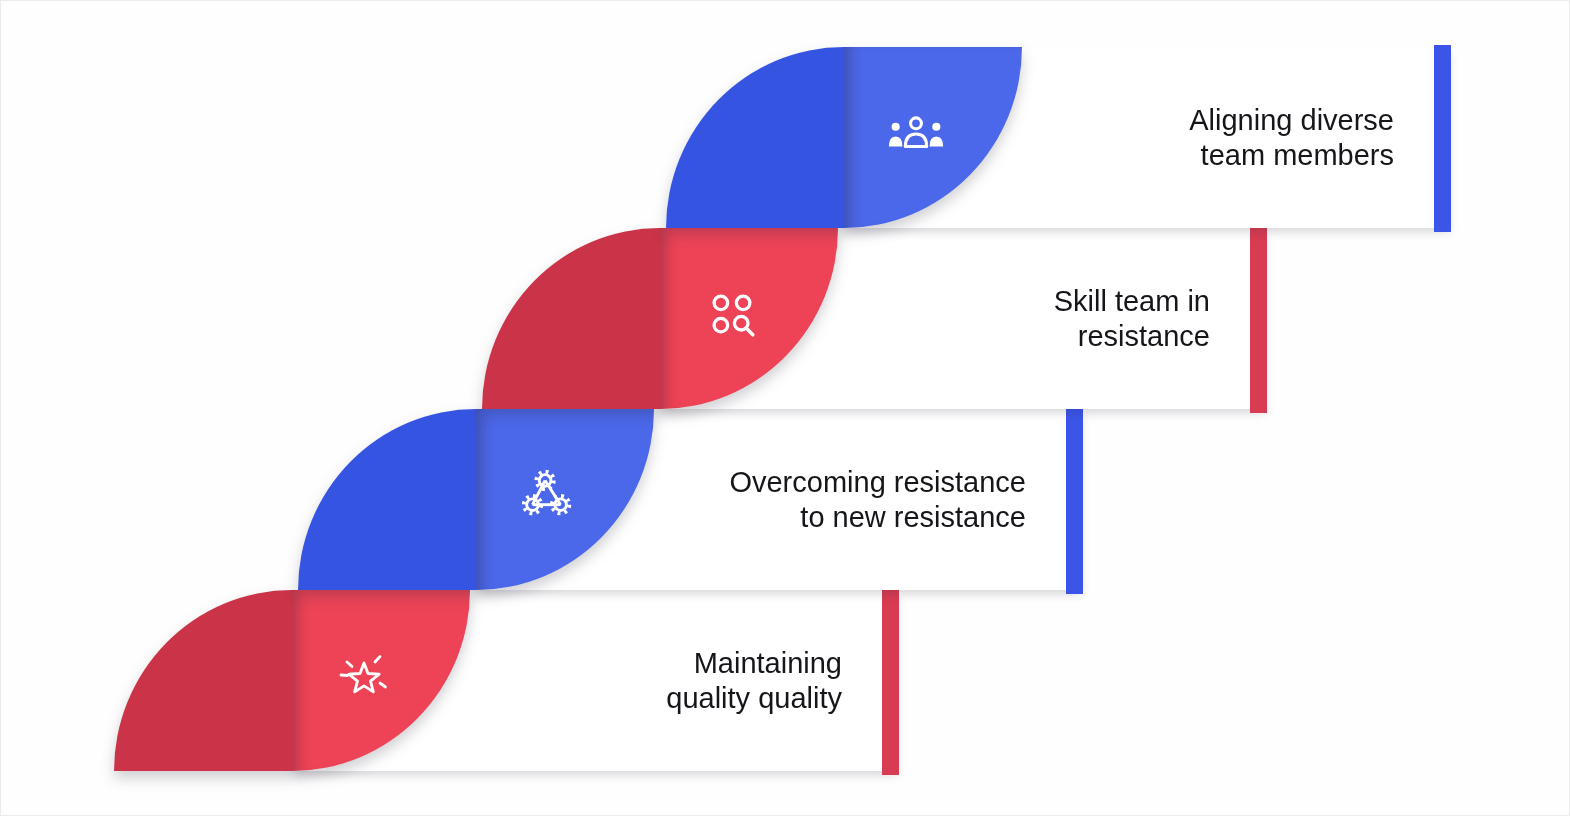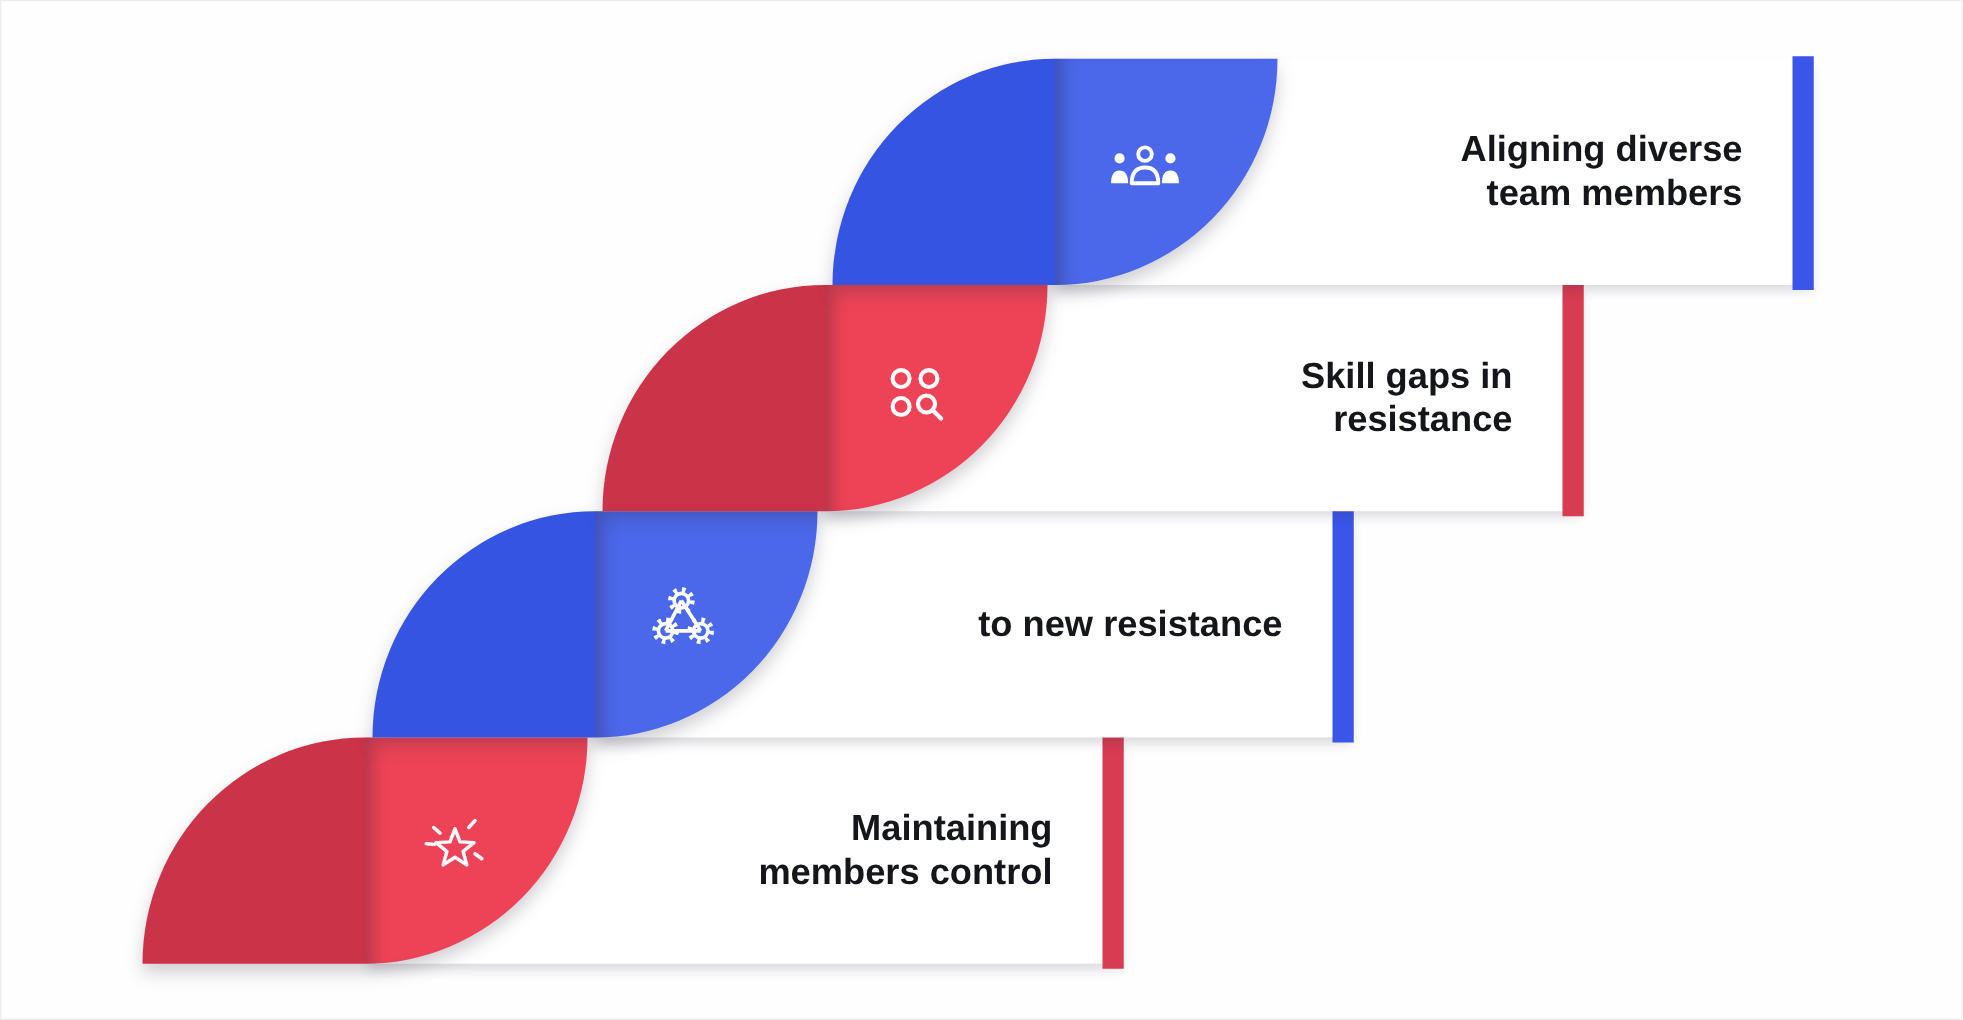--- a/index.html
+++ b/index.html
@@ -32,21 +32,21 @@
     background:var(--accent);
   }
   .label{
     position:absolute;right:57px;top:50%;
     transform:translateY(-50%);
     text-align:right;
     color:var(--text,#14161a);
     font-size:29px;line-height:35px;font-weight:500;
     white-space:nowrap;
   }
-  .label span{display:block;font-weight:bold;}
+  .label span{display:block;}
 
   .leaf{
     position:absolute;left:0;top:0;width:356px;height:181px;
     filter:drop-shadow(0 7px 7px rgba(40,40,60,0.22));
   }
   .half-l{
     position:absolute;left:0;top:0;width:178px;height:181px;
     background:var(--dark);
     border-top-left-radius:100% 100%;
   }
@@ -87,21 +87,21 @@
           <circle cx="0" cy="-10" r="5.6" stroke="#fff" stroke-width="3.2"></circle>
           <path d="M -11 14 Q -11 1 0 1 Q 11 1 11 14 Z" stroke="#fff" stroke-width="3.2" stroke-linejoin="round"></path>
         </svg>
       </div>
     </div>
   </div>
 
   <div class="row r2 red">
     <div class="bar">
       <div class="label">
-        <span>Skill gaps in</span>
+        <span>Skill team in</span>
         <span>resistance</span>
       </div>
       <div class="accent"></div>
     </div>
     <div class="leaf">
       <div class="half-l"></div>
       <div class="half-r"></div>
       <div class="icon-box">
         <svg width="62" height="62" viewBox="-32 -32 64 64" fill="none" stroke="#fff" stroke-width="3.4">
           <circle cx="-11.5" cy="-11.5" r="7"></circle>
@@ -110,20 +110,21 @@
           <circle cx="9.5" cy="9.5" r="7"></circle>
           <line x1="14.8" y1="14.8" x2="21.5" y2="21.5" stroke-linecap="round" stroke-width="3.6"></line>
         </svg>
       </div>
     </div>
   </div>
 
   <div class="row r3 blue">
     <div class="bar">
       <div class="label">
+        <span>Overcoming resistance</span>
         <span>to new resistance</span>
       </div>
       <div class="accent"></div>
     </div>
     <div class="leaf">
       <div class="half-l"></div>
       <div class="half-r"></div>
       <div class="icon-box">
         <svg width="62" height="62" viewBox="-32 -32 64 64" fill="none" stroke="#fff">
           <line x1="-3" y1="-15" x2="13" y2="10" stroke-width="3"></line>
@@ -143,21 +144,21 @@
           </g>
         </svg>
       </div>
     </div>
   </div>
 
   <div class="row r4 red">
     <div class="bar">
       <div class="label">
         <span>Maintaining</span>
-        <span>members control</span>
+        <span>quality quality</span>
       </div>
       <div class="accent"></div>
     </div>
     <div class="leaf">
       <div class="half-l"></div>
       <div class="half-r"></div>
       <div class="icon-box">
         <svg width="64" height="64" viewBox="-32 -32 64 64" fill="none" stroke="#fff" stroke-width="2.8" stroke-linecap="round" stroke-linejoin="round">
           <path d="M 0 -13 L 4 -2.5 L 15.2 -1.9 L 6.5 5.1 L 9.4 15.9 L 0 9.8 L -9.4 15.9 L -6.5 5.1 L -15.2 -1.9 L -4 -2.5 Z"></path>
           <line x1="-17" y1="-14" x2="-12" y2="-9.5"></line>

